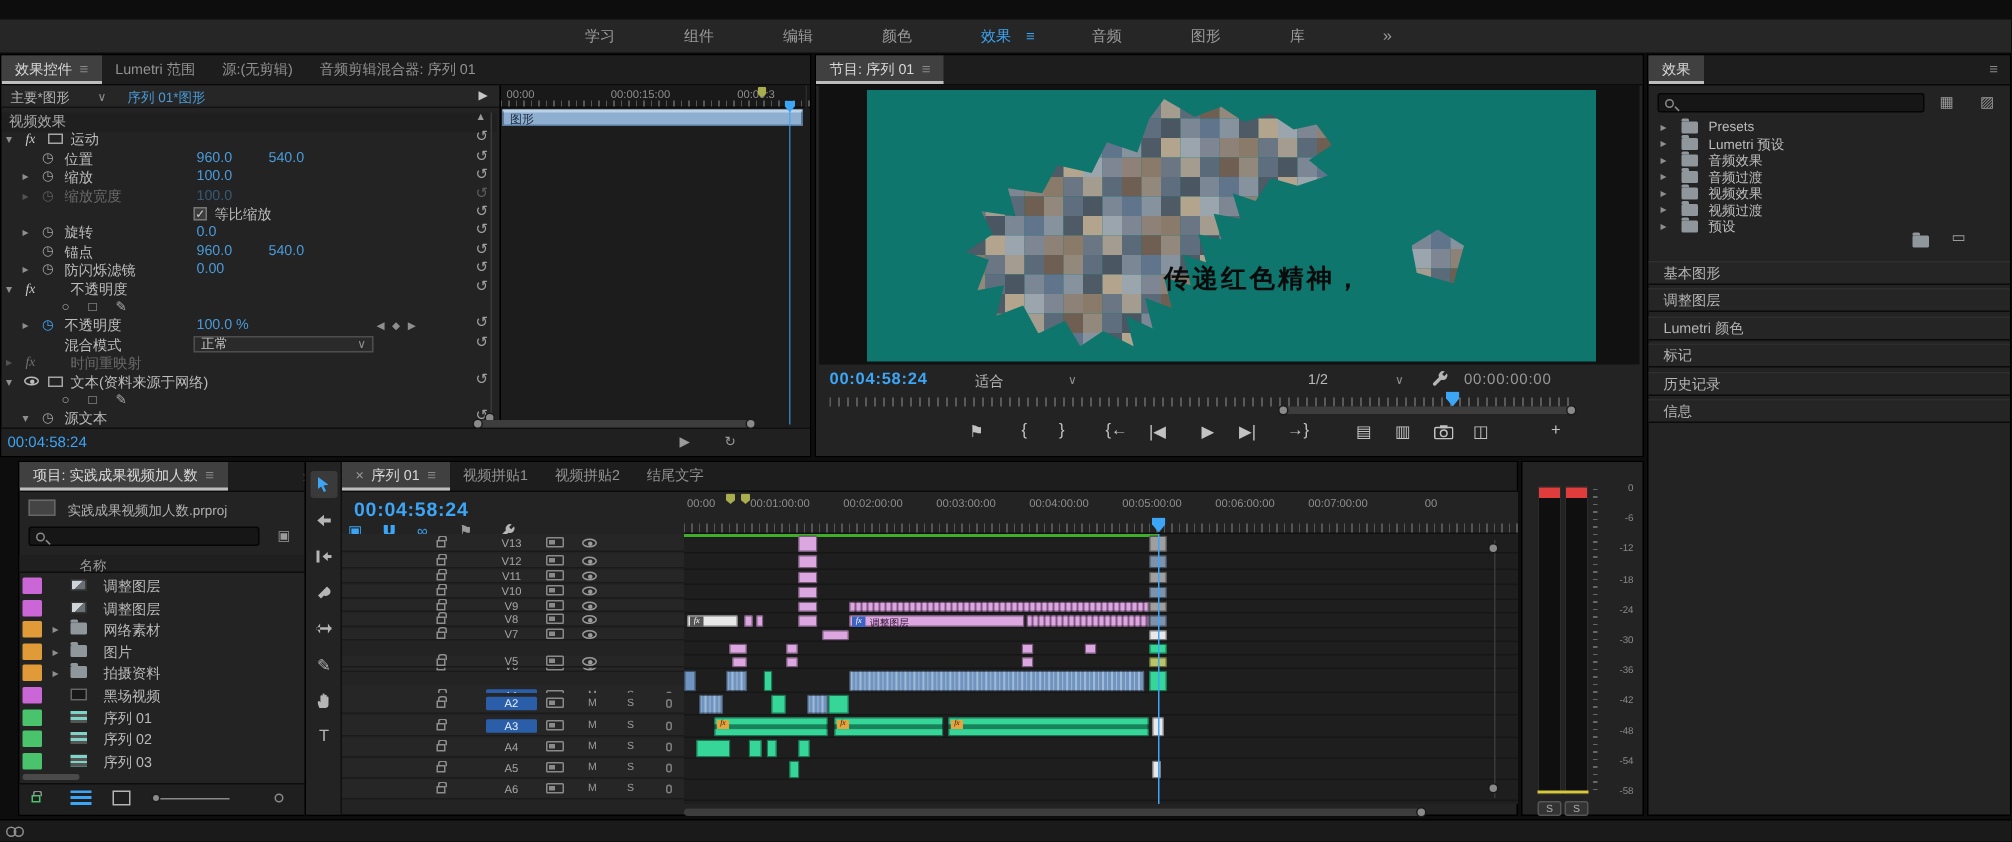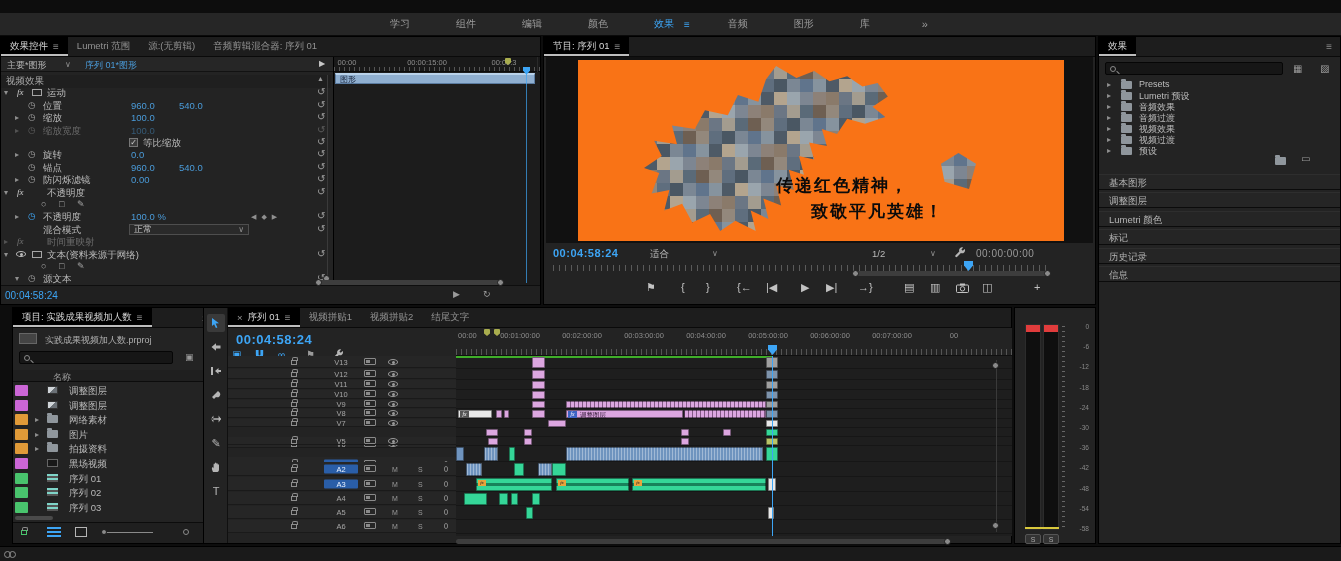--- a/index.html
+++ b/index.html
@@ -3,21 +3,21 @@
 <meta charset="utf-8">
 <style>
   *{box-sizing:border-box;margin:0;padding:0}
   html,body{background:#0d0d0d}
   body{font-family:"Liberation Sans","DejaVu Sans",sans-serif;-webkit-font-smoothing:antialiased}
   .app{position:relative;width:1341px;height:561px;background:#0d0d0d;overflow:hidden}
   .abs{position:absolute}
   .panel{position:absolute;background:#232323;border:1px solid #000}
   .ptabs{position:absolute;left:0;top:0;right:0;height:20px;background:#1d1d1d;border-bottom:1px solid #0a0a0a;display:flex;align-items:stretch}
   .ptab{padding:0 9px;font-size:9.5px;color:#929292;display:flex;align-items:center;gap:5px;white-space:nowrap}
-  .ptab.active{background:#000000;color:#d8d8d8;box-shadow:inset 0 -2px 0 #bdbdbd}
+  .ptab.active{background:#404040;color:#d8d8d8;box-shadow:inset 0 -2px 0 #bdbdbd}
   .hamb{color:#8a8a8a;font-size:10px}
   
   .menubar{position:absolute;left:0;top:0;width:100%;height:13px;background:#e9e9e9;display:flex;align-items:center;padding-left:3px;border-bottom:1px solid #b8b8b8}
   .mi{font-size:9.5px;color:#1a1a1a;padding:0 6px}
   
   .wsbar{position:absolute;left:0;top:13px;width:100%;height:23px;background:#262626;display:flex;align-items:center;padding-left:390px;border-bottom:1px solid #0a0a0a}
   .wst{font-size:10px;color:#9b9b9b;margin-right:46px;white-space:nowrap}
   .wst.active{color:#3da5f5}
   .wsmenu{color:#3da5f5;font-size:10px;margin:0 38px 0 -36px}
   .wsov{color:#9b9b9b;font-size:11px;margin-left:6px}
@@ -288,21 +288,21 @@
   </div>
 
   <div class="panel" style="left:543px;top:36px;width:553px;height:269px">
     <div class="ptabs">
       <div class="ptab active">
         <span>节目: 序列 01</span>
         <span class="hamb">≡</span>
       </div>
     </div>
     <div class="pm-video">
-      <div class="pm-red" id="pmRed" style="left: 32px; top: 3px; width: 486px; height: 181px; background: #f97316;">
+      <div class="pm-red" id="pmRed" style="left: 32px; top: 3px; width: 486px; height: 181px; background: #0f766e;">
         <div class="collage" id="mapMain" style="left:66px;top:6px;width:254px;height:170px;clip-path:polygon(52% 0%,60% 7%,67% 3%,73% 9%,80% 6%,86% 12%,92% 10%,96% 18%,90% 24%,95% 30%,87% 34%,80% 31%,76% 40%,70% 37%,72% 47%,65% 45%,67% 55%,61% 53%,63% 64%,57% 61%,59% 73%,52% 70%,54% 82%,47% 78%,49% 90%,42% 85%,44% 97%,36% 91%,30% 97%,26% 87%,19% 92%,15% 81%,8% 85%,10% 73%,3% 75%,6% 63%,0% 60%,7% 53%,4% 44%,13% 46%,11% 35%,20% 37%,24% 26%,33% 29%,37% 17%,45% 21%,48% 8%)">
             <div class="cell" style="left:0px;top:0px;background:#7b8794"></div>
             <div class="cell" style="left:13px;top:0px;background:#60748c"></div>
             <div class="cell" style="left:26px;top:0px;background:#86939e"></div>
             <div class="cell" style="left:39px;top:0px;background:#4e5a66"></div>
             <div class="cell" style="left:52px;top:0px;background:#b3a48e"></div>
             <div class="cell" style="left:65px;top:0px;background:#9aa5ad"></div>
             <div class="cell" style="left:78px;top:0px;background:#7d8692"></div>
             <div class="cell" style="left:91px;top:0px;background:#8d8178"></div>
             <div class="cell" style="left:104px;top:0px;background:#8a7a6a"></div>
@@ -583,21 +583,20 @@
             <div class="cell" style="left:13px;top:0px;background:#60748c"></div>
             <div class="cell" style="left:26px;top:0px;background:#86939e"></div>
             <div class="cell" style="left:0px;top:13px;background:#9aa5ad"></div>
             <div class="cell" style="left:13px;top:13px;background:#7d8692"></div>
             <div class="cell" style="left:26px;top:13px;background:#8d8178"></div>
             <div class="cell" style="left:0px;top:26px;background:#a39c8f"></div>
             <div class="cell" style="left:13px;top:26px;background:#5a6a78"></div>
             <div class="cell" style="left:26px;top:26px;background:#6e5f52"></div>
           </div>
         <div class="ovtxt" style="left:198px;top:114px">传递红色精神，</div>
-        <div class="ovtxt" style="left:233px;top:140px">致敬平凡英雄！</div>
       </div>
     </div>
     <div class="abs" style="left:0;top:206px;width:100%;height:61px">
       <span class="abs pm-tc" style="left:9px;top:4px">00:04:58:24</span>
       <span class="abs pm-dd" style="left:106px;top:5px">适合</span>
       <span class="abs chev" style="left:168px;top:6px">∨</span>
       <span class="abs pm-dd" style="left:328px;top:5px">1/2</span>
       <span class="abs chev" style="left:386px;top:6px">∨</span>
       <span class="abs" id="wrench1" style="left:410px;top:4px">
           <svg width="12" height="12" viewBox="0 0 12 12">

